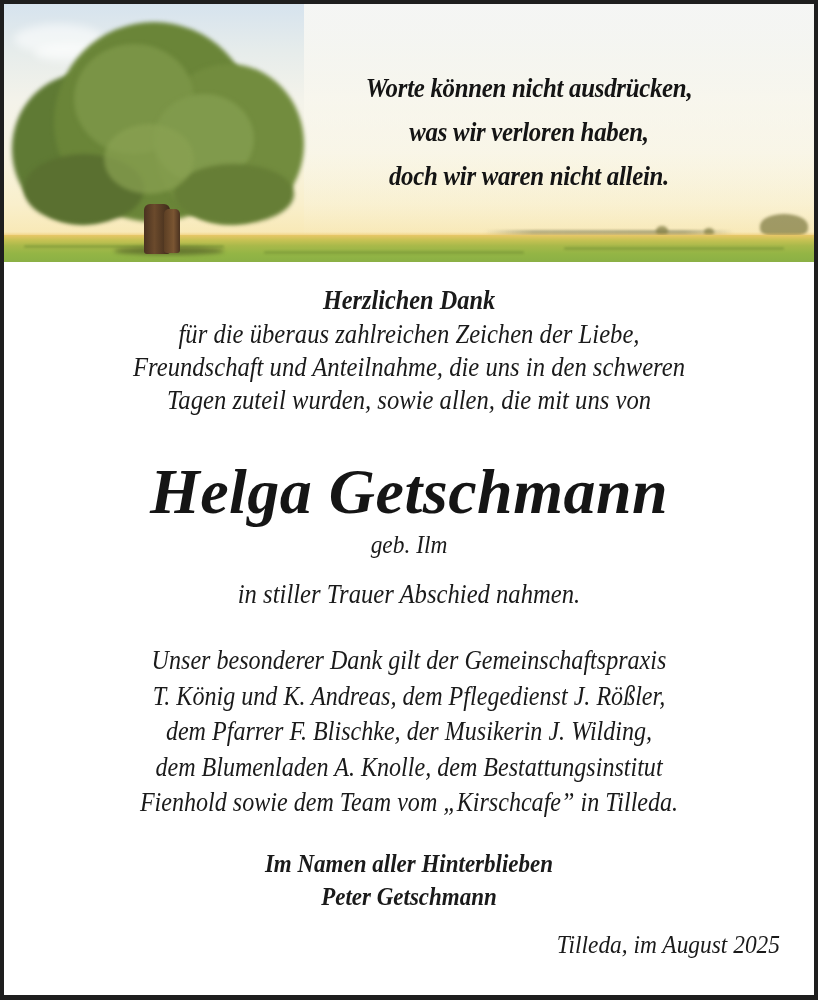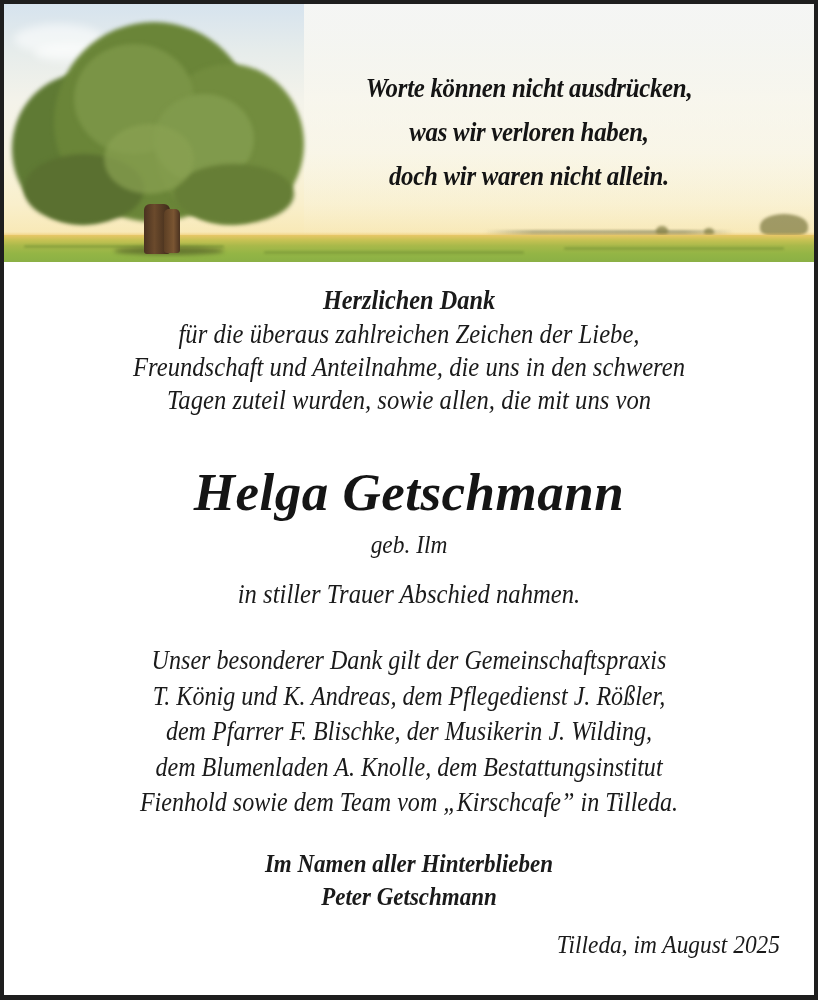--- a/index.html
+++ b/index.html
@@ -138,21 +138,21 @@
     .intro {
       position: absolute; left: 0; width: 810px; top: 55px;
       font-style: italic; font-size: 28px; line-height: 33px;
       transform: scaleX(0.88);
       transform-origin: center top;
     }
     .intro div { white-space: nowrap; }
     .deceased-name {
       position: absolute; left: 0; width: 810px; top: 188px;
       font-style: italic; font-weight: bold;
-      font-size: 53px; line-height: 84px;
+      font-size: 64px; line-height: 84px;
       letter-spacing: 0.5px;
       color: #151515;
     }
     .maiden-name {
       position: absolute; left: 0; width: 810px; top: 268px;
       font-style: italic; font-size: 26px; line-height: 30px;
       transform: scaleX(0.9);
     }
     .farewell {
       position: absolute; left: 0; width: 810px; top: 315px;

